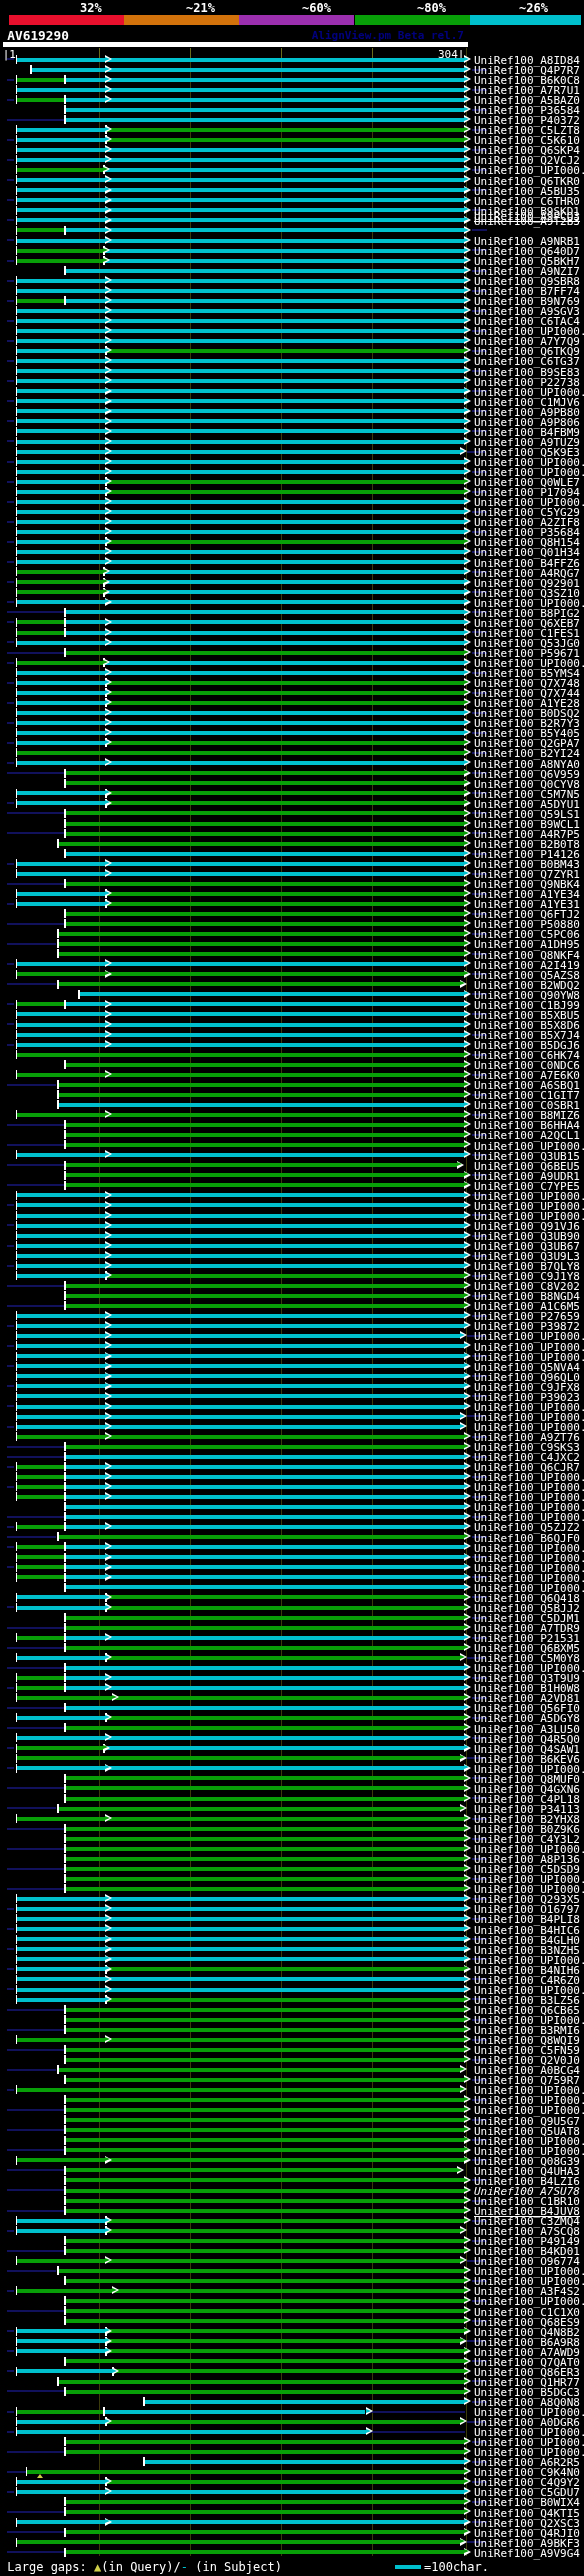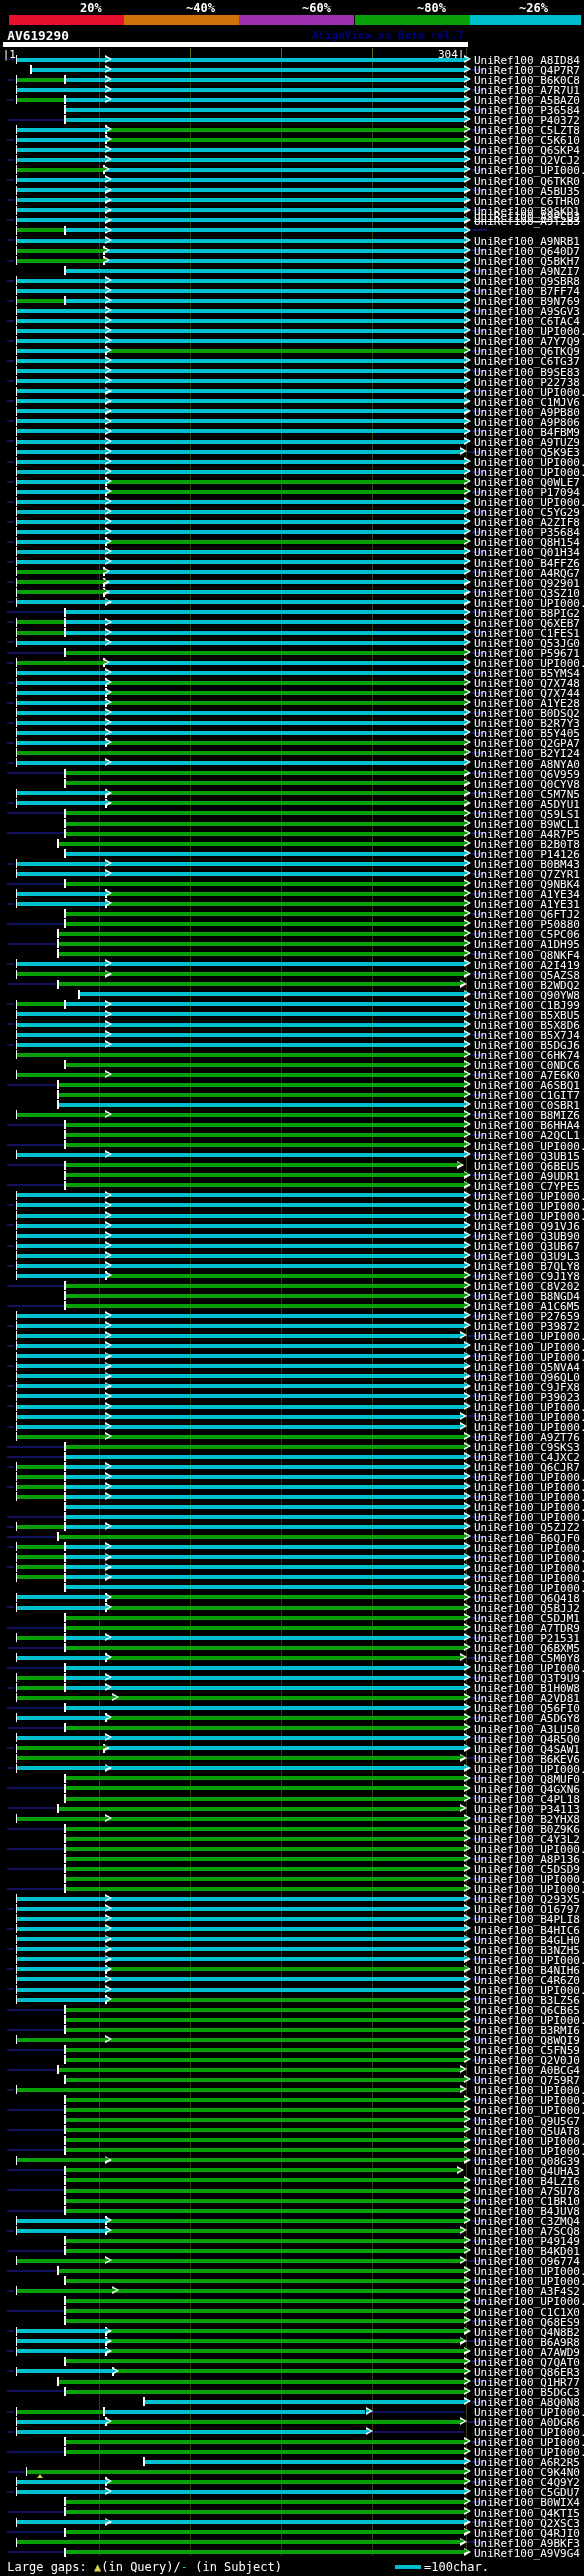--- a/index.html
+++ b/index.html
@@ -23,23 +23,23 @@
   #legend .q{color:#cfcf4a;} #legend .s{color:#00c0cd;}
   #scalebar{position:absolute;left:395px;top:2565px;width:25.6px;height:3.7px;background:#00c0cd;}
   #scaletext{position:absolute;left:424px;top:2560px;font-size:12px;color:#fff;}
 </style>
 </head>
 <body>
 
 <div id="screen">
   <div id="keybar">
       <div class="keyseg" style="left: 9.1px; width: 115px; background: rgb(232, 16, 45);"></div>
-      <div class="keylabel" style="left: 80px;">20%</div>
+      <div class="keylabel" style="left: 80px;">32%</div>
       <div class="keyseg" style="left: 124px; width: 115px; background: rgb(210, 114, 11);"></div>
-      <div class="keylabel" style="left: 186px;">~40%</div>
+      <div class="keylabel" style="left: 186px;">~21%</div>
       <div class="keyseg" style="left: 239px; width: 115px; background: rgb(155, 47, 174);"></div>
       <div class="keylabel" style="left: 302px;">~60%</div>
       <div class="keyseg" style="left: 355px; width: 115px; background: rgb(8, 159, 8);"></div>
       <div class="keylabel" style="left: 417px;">~80%</div>
       <div class="keyseg" style="left: 470px; width: 111px; background: rgb(0, 192, 205);"></div>
       <div class="keylabel" style="left: 519px;">~26%</div>
     </div>
   <div id="acc">AV619290</div>
   <div id="appname">AlignView.pm Beta rel.7</div>
   <div id="qbar"></div>
@@ -1696,33 +1696,33 @@
       <div class="tick" style="left: 64px; top: 2176px; height: 9.1px;"></div>
       <div class="tri" style="left: 464px; top: 2176px; border-left-color: rgb(255, 255, 255);"></div>
       <div class="tri in" style="left: 464px; top: 2178px; border-left-color: rgb(8, 159, 8);"></div>
       <div class="bar" style="left: 472px; top: 2179px; width: 14.6px; height: 1.8px; background: rgb(17, 17, 92);"></div>
       <div class="hitlabel" style="top: 2175px;">UniRef100_B4LZI6</div>
       <div class="bar" style="left: 7.3px; top: 2189px; width: 57px; height: 1.8px; background: rgb(17, 17, 92);"></div>
       <div class="bar" style="left: 64px; top: 2189px; width: 400px; height: 3.7px; background: rgb(8, 159, 8);"></div>
       <div class="tick" style="left: 64px; top: 2186px; height: 9.1px;"></div>
       <div class="tri" style="left: 464px; top: 2186px; border-left-color: rgb(255, 255, 255);"></div>
       <div class="tri in" style="left: 464px; top: 2188px; border-left-color: rgb(8, 159, 8);"></div>
-      <div class="hitlabel" style="top: 2185px;">UniRef100_A7SU78</div>
+      <div class="hitlabel" style="top: 2185px; font-style: italic;">UniRef100_A7SU78</div>
       <div class="bar" style="left: 64px; top: 2199px; width: 400px; height: 3.7px; background: rgb(8, 159, 8);"></div>
       <div class="tick" style="left: 64px; top: 2196px; height: 9.1px;"></div>
       <div class="tri" style="left: 464px; top: 2196px; border-left-color: rgb(255, 255, 255);"></div>
       <div class="tri in" style="left: 464px; top: 2198px; border-left-color: rgb(8, 159, 8);"></div>
       <div class="bar" style="left: 472px; top: 2200px; width: 14.6px; height: 1.8px; background: rgb(17, 17, 92);"></div>
       <div class="hitlabel" style="top: 2195px;">UniRef100_C1BR10</div>
       <div class="bar" style="left: 7.3px; top: 2210px; width: 57px; height: 1.8px; background: rgb(17, 17, 92);"></div>
       <div class="bar" style="left: 64px; top: 2209px; width: 400px; height: 3.7px; background: rgb(8, 159, 8);"></div>
       <div class="tick" style="left: 64px; top: 2206px; height: 9.1px;"></div>
       <div class="tri" style="left: 464px; top: 2206px; border-left-color: rgb(255, 255, 255);"></div>
       <div class="tri in" style="left: 464px; top: 2208px; border-left-color: rgb(8, 159, 8);"></div>
-      <div class="hitlabel" style="top: 2205px;">UniRef100_B4JUV8</div>
+      <div class="hitlabel" style="top: 2205px; text-decoration: underline;">UniRef100_B4JUV8</div>
       <div class="bar" style="left: 15.5px; top: 2219px; width: 90px; height: 3.7px; background: rgb(0, 192, 205);"></div>
       <div class="tick" style="left: 15.5px; top: 2216px; height: 9.1px;"></div>
       <div class="bar" style="left: 105px; top: 2219px; width: 359px; height: 3.7px; background: rgb(8, 159, 8);"></div>
       <div class="tick" style="left: 105px; top: 2216px; height: 9.1px;"></div>
       <div class="tri" style="left: 105px; top: 2216px; border-left-color: rgb(255, 255, 255);"></div>
       <div class="tri in" style="left: 105px; top: 2218px; border-left-color: rgb(0, 192, 205);"></div>
       <div class="tri" style="left: 464px; top: 2216px; border-left-color: rgb(255, 255, 255);"></div>
       <div class="tri in" style="left: 464px; top: 2218px; border-left-color: rgb(8, 159, 8);"></div>
       <div class="bar" style="left: 472px; top: 2220px; width: 14.6px; height: 1.8px; background: rgb(17, 17, 92);"></div>
       <div class="hitlabel" style="top: 2215px;">UniRef100_C3ZMQ4</div>

